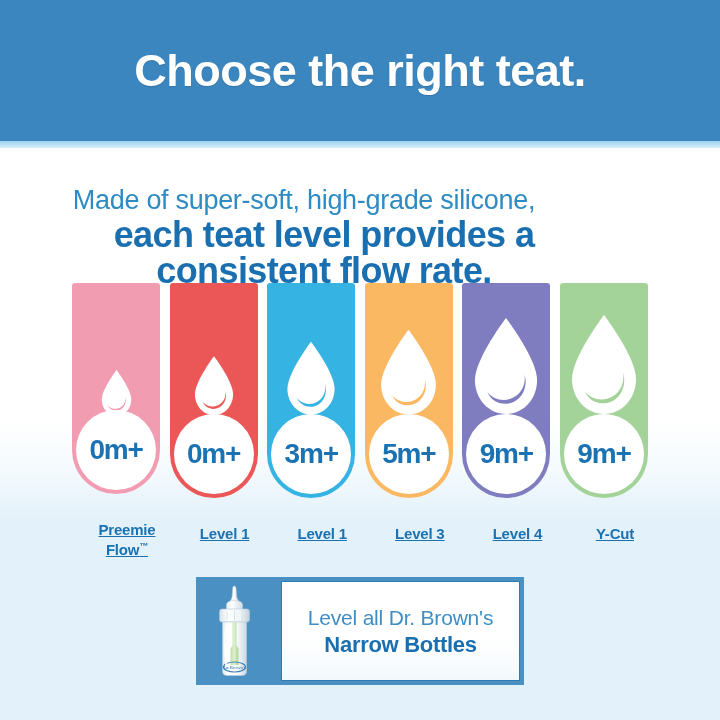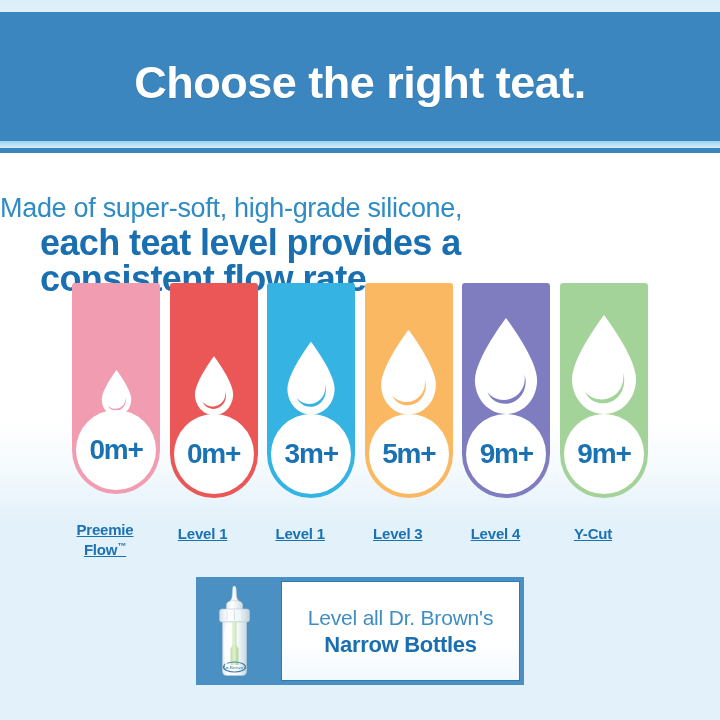--- a/index.html
+++ b/index.html
@@ -20,42 +20,42 @@
         #eef7fc 40px,
         #ffffff 110px,
         #ffffff 420px,
         #f4fafd 470px,
         #e3f1fa 520px);
     overflow:hidden;
   }
 
   
   #header {
-    position:absolute; left:0; top:12px; width:720px; height:141px;
+    position:absolute; left:0; top:0; width:720px; height:141px;
     background:#3b86be;
     display:flex; align-items:center; justify-content:center;
   }
   #header-title {
     color:#ffffff;
     font-size:45px;
     font-weight:bold;
     letter-spacing:-0.5px;
     line-height:1;
     text-shadow:0 1px 1px rgba(0,0,0,0.12);
     font-family:"Liberation Sans", sans-serif;
   }
   #header-underline {
     position:absolute; left:0; top:141px; width:720px; height:7px;
     background:linear-gradient(to bottom,#9fd3ef 0%,#bfe3f5 60%,#d9eefa 100%);
   }
 
   
   #subtitle {
     position:absolute; left:0; top:183px; width:608px;
-    margin-top:8px;
+    text-align:center;
   }
   #subtitle-line1 {
     display:block;
     color:#2e8bc4;
     font-size:27px;
     font-weight:normal;
     letter-spacing:-0.3px;
     line-height:34px;
   }
   #subtitle-line2 {
@@ -69,21 +69,21 @@
   }
 
   
   #teats {
     position:absolute; left:72px; top:283px; width:576px; height:275px;
     display:flex; justify-content:space-between;
   }
   .teat-col {
     width:88px;
     position:relative;
-    display:flex; flex-direction:column; align-items:flex-end;
+    display:flex; flex-direction:column; align-items:flex-start;
   }
   .teat-bar {
     position:relative;
     width:88px; height:215px;
     border-radius:3px 3px 44px 44px;
     display:flex; flex-direction:column; align-items:center;
   }
   .drop-wrap {
     position:absolute; left:0; width:88px;
     display:flex; align-items:flex-end; justify-content:center;

